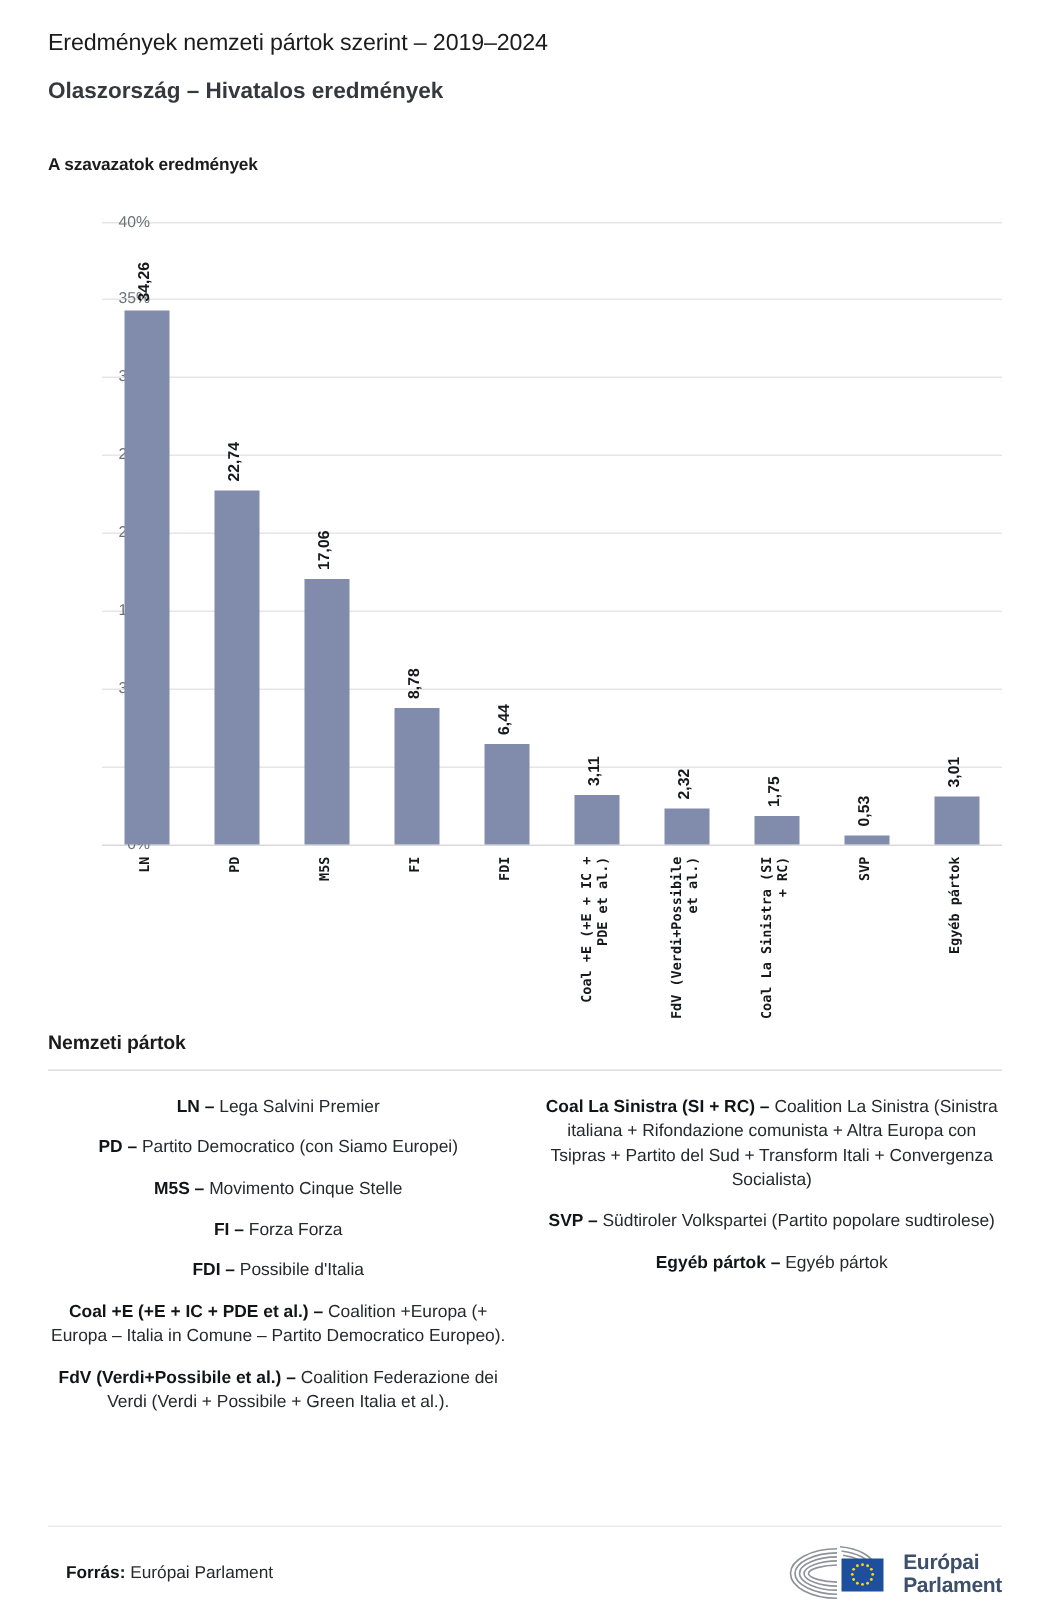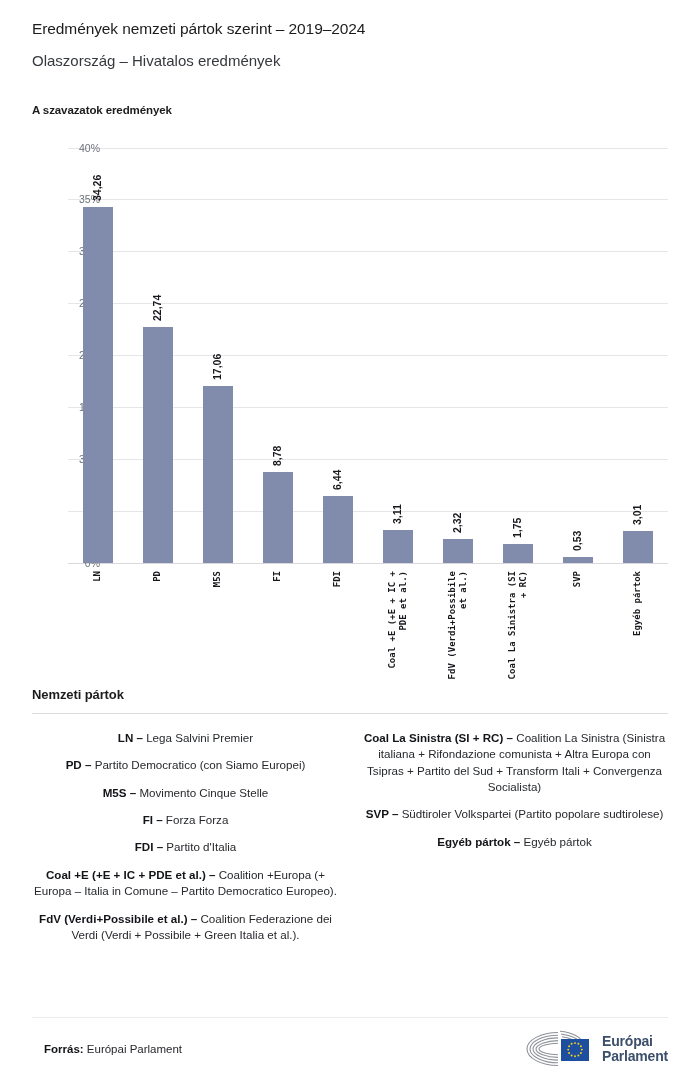--- a/index.html
+++ b/index.html
@@ -23,21 +23,21 @@
   .title {
     font-size: 15.5px;
     font-weight: normal;
     letter-spacing: -0.1px;
     color: #1c1c1c;
     padding-top: 20px;
     line-height: 1.2;
   }
   .subtitle {
     font-size: 15px;
-    font-weight: normal;
+    font-weight: bold;
     color: #35383d;
     margin-top: 13px;
     line-height: 1.2;
   }
   .axis-caption {
     font-size: 11.5px;
     font-weight: bold;
     color: #1c1c1c;
     margin-top: 34px;
     letter-spacing: -0.1px;
@@ -319,21 +319,21 @@
 
   <div class="legend-section">
     <div class="legend-title">Nemzeti pártok</div>
     <div class="legend-rule"></div>
     <div class="legend-cols" id="legend-cols">
         <div class="legend-col">
           <div class="legend-item"><b>LN –</b><span> Lega Salvini Premier</span></div>
           <div class="legend-item"><b>PD –</b><span> Partito Democratico (con Siamo Europei)</span></div>
           <div class="legend-item"><b>M5S –</b><span> Movimento Cinque Stelle</span></div>
           <div class="legend-item"><b>FI –</b><span> Forza Forza</span></div>
-          <div class="legend-item"><b>FDI –</b><span> Partito d'Italia</span></div>
+          <div class="legend-item"><b>FDI –</b><span> Possibile d'Italia</span></div>
           <div class="legend-item"><b>Coal +E (+E + IC + PDE et al.) –</b><span> Coalition +Europa (+ Europa – Italia in Comune – Partito Democratico Europeo).</span></div>
           <div class="legend-item"><b>FdV (Verdi+Possibile et al.) –</b><span> Coalition Federazione dei Verdi (Verdi + Possibile + Green Italia et al.).</span></div>
         </div>
         <div class="legend-col">
           <div class="legend-item"><b>Coal La Sinistra (SI + RC) –</b><span> Coalition La Sinistra (Sinistra italiana + Rifondazione comunista + Altra Europa con Tsipras + Partito del Sud + Transform Itali + Convergenza Socialista)</span></div>
           <div class="legend-item"><b>SVP –</b><span> Südtiroler Volkspartei (Partito popolare sudtirolese)</span></div>
           <div class="legend-item"><b>Egyéb pártok –</b><span> Egyéb pártok</span></div>
         </div>
       </div>
   </div>

